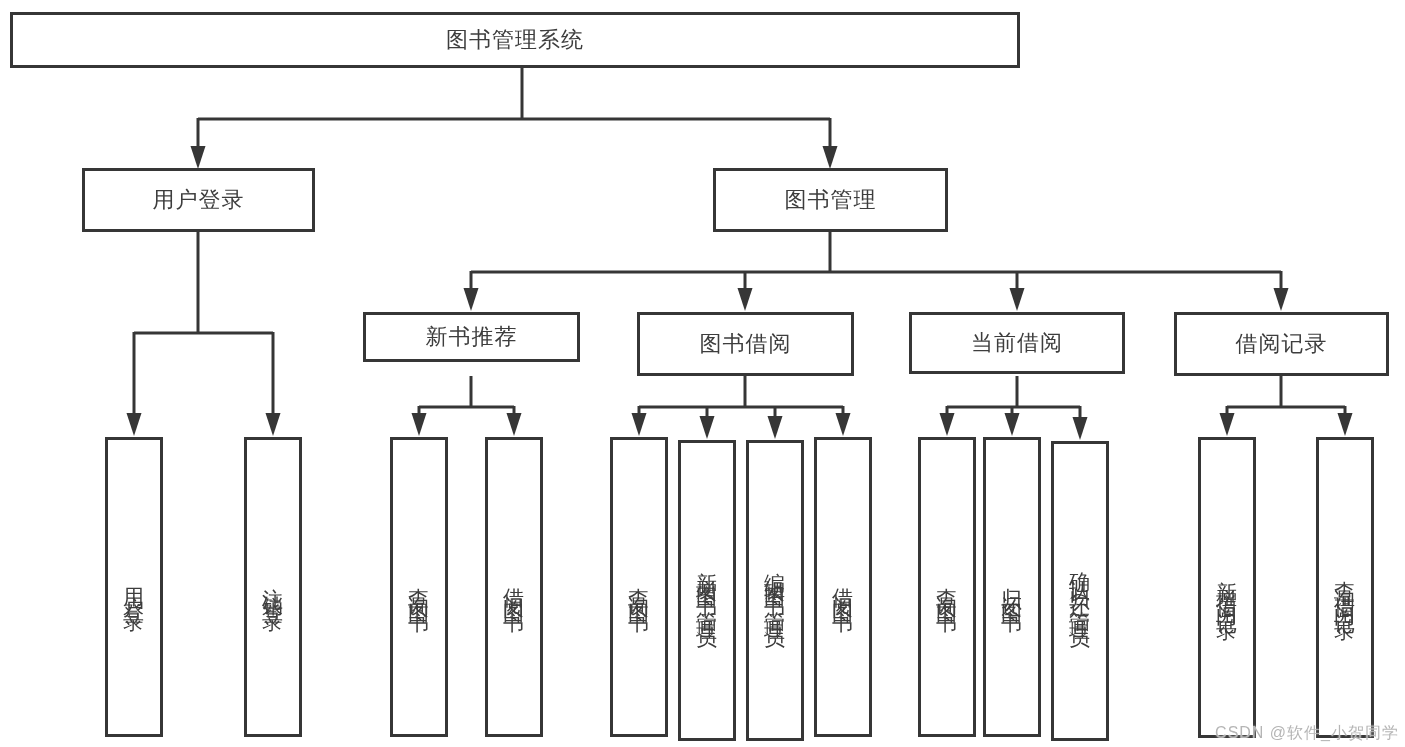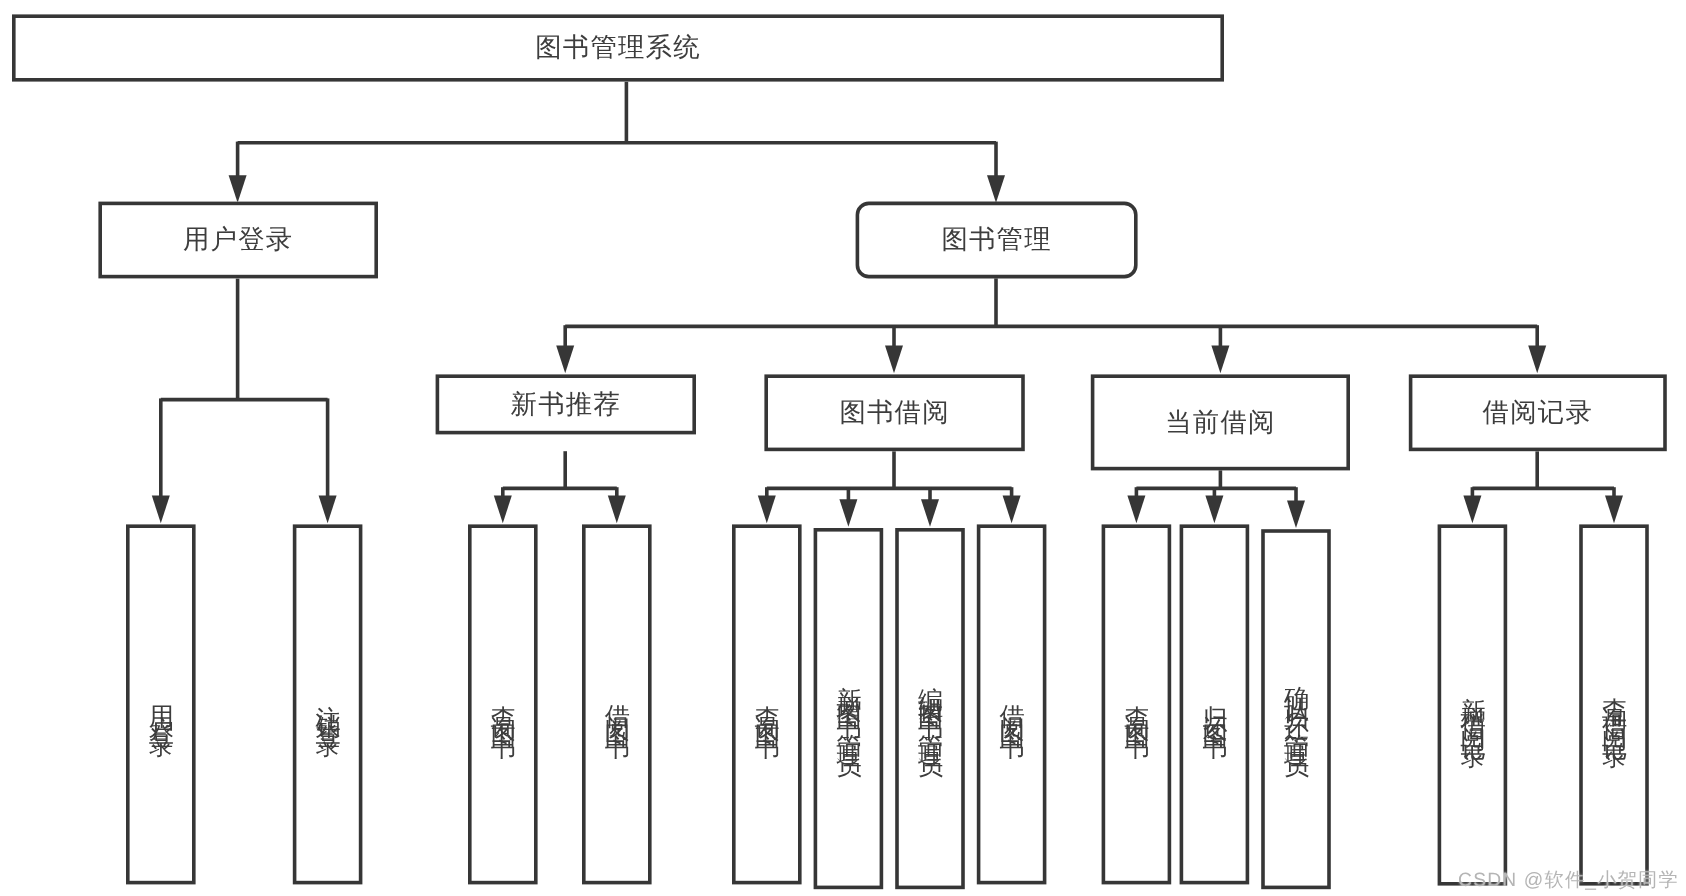--- a/index.html
+++ b/index.html
@@ -134,31 +134,31 @@
     </g>
   </svg>
 
   <div class="node h-node" style="left:10px; top:12px; width:1010px; height:56px;">
     <span>图书管理系统</span>
   </div>
 
   <div class="node h-node" style="left:82px; top:168px; width:233px; height:64px;">
     <span>用户登录</span>
   </div>
-  <div class="node h-node" style="left:713px; top:168px; width:235px; height:64px;border-radius:11px;">
+  <div class="node h-node" style="left:713px; top:168px; width:235px; height:64px;">
     <span>图书管理</span>
   </div>
 
   <div class="node h-node" style="left:363px; top:312px; width:217px; height:50px;">
     <span>新书推荐</span>
   </div>
   <div class="node h-node" style="left:637px; top:312px; width:217px; height:64px;">
     <span>图书借阅</span>
   </div>
-  <div class="node h-node" style="left:909px; top:312px; width:216px; height:80px;">
+  <div class="node h-node" style="left:909px; top:312px; width:216px; height:62px;">
     <span>当前借阅</span>
   </div>
   <div class="node h-node" style="left:1174px; top:312px; width:215px; height:64px;">
     <span>借阅记录</span>
   </div>
 
   <div class="node v-node" style="left:105px; top:437px; width:58px; height:300px;">
     <span>用户登录</span>
   </div>
   <div class="node v-node" style="left:244px; top:437px; width:58px; height:300px;">

